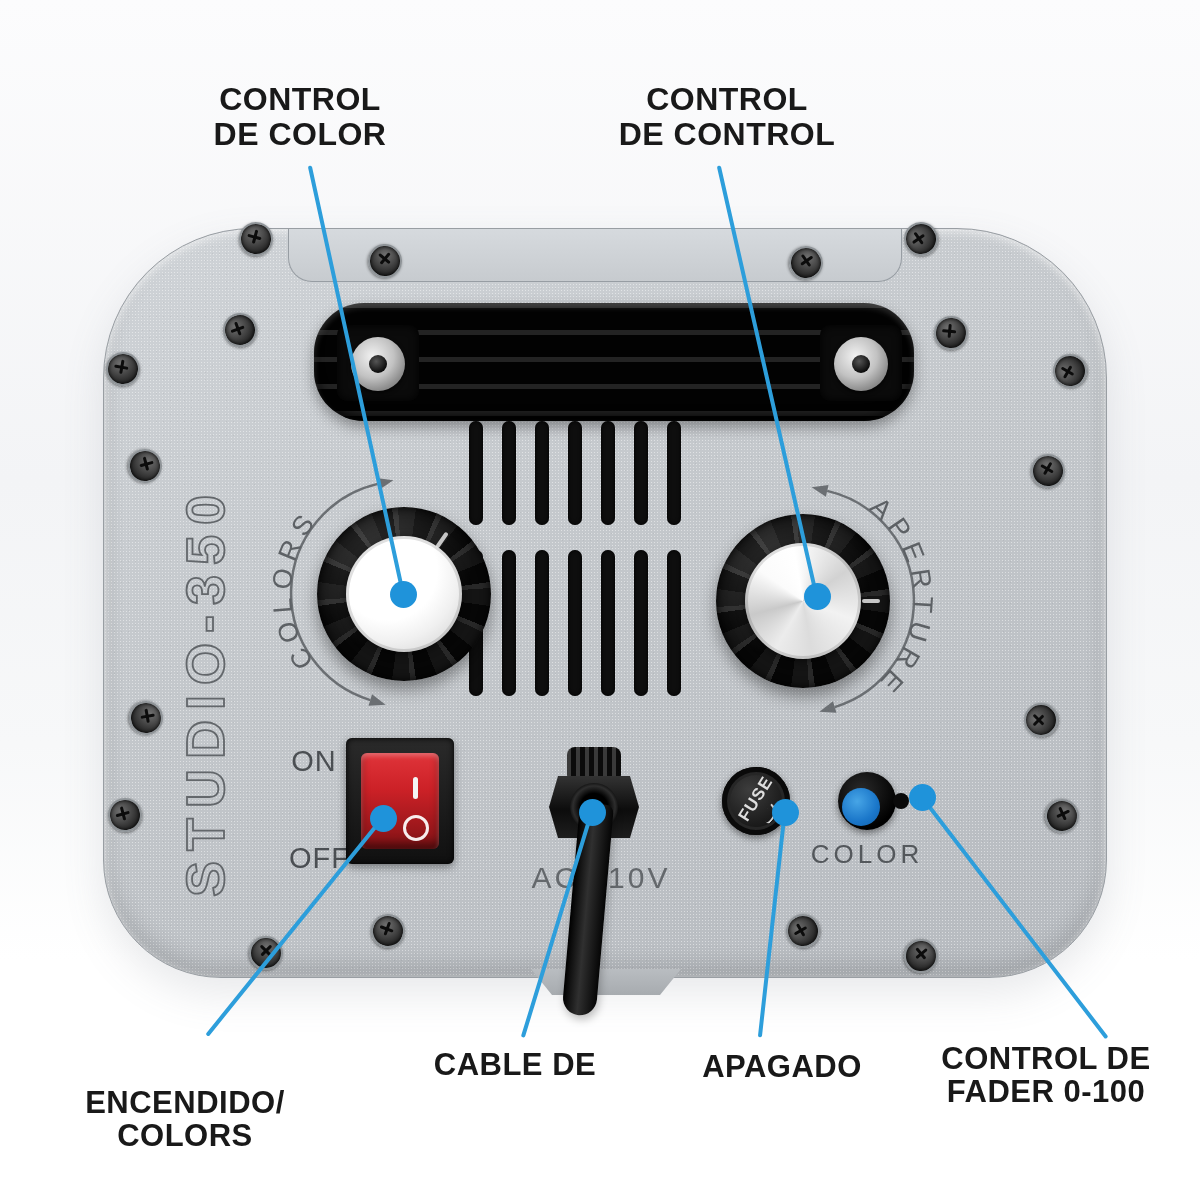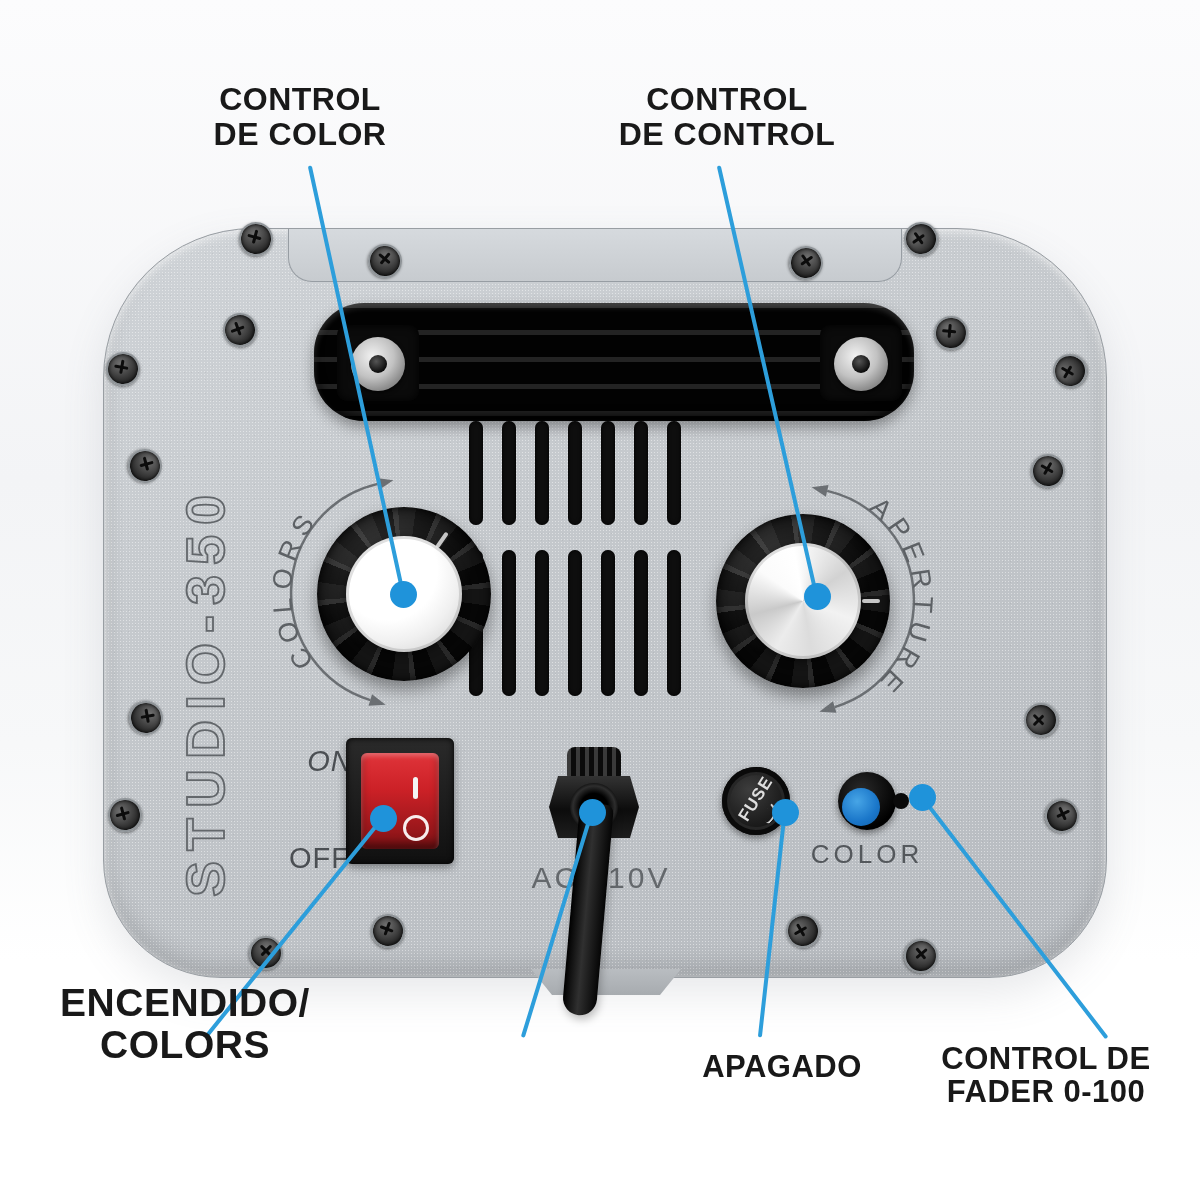--- a/index.html
+++ b/index.html
@@ -81,21 +81,21 @@
     background:linear-gradient(180deg,#2a2a2a,#101010);box-shadow:0 3px 8px rgba(0,0,0,.4), inset 0 0 6px #000;
   }
   .switch-rocker{
     position:absolute;left:15px;top:15px;width:78px;height:96px;border-radius:6px;
     background:linear-gradient(180deg,#e0343a 0%,#cc2127 38%,#b01b20 62%,#811215 100%);
     box-shadow:inset 0 3px 5px rgba(255,255,255,.28), inset 0 -6px 8px rgba(0,0,0,.45);
   }
   .switch-i{position:absolute;left:52px;top:24px;width:5px;height:22px;border-radius:3px;background:#f4f4f4;}
   .switch-o{position:absolute;left:42px;top:62px;width:20px;height:20px;border-radius:50%;border:3.5px solid rgba(255,255,255,.92);}
   .switch-side-label{position:absolute;width:80px;text-align:center;font-size:29px;color:#4b4f53;letter-spacing:1px;}
-  .on-label{left:186px;top:516px;font-style:italic;}
+  .on-label{left:170px;top:516px;}
   .off-label{left:166px;top:613px;text-align:right;}
   
   .gland-cap{
     position:absolute;left:463px;top:518px;width:54px;height:36px;border-radius:8px;
     background:repeating-linear-gradient(90deg,#3a3a3a 0 4px,#0b0b0b 4px 9px);
   }
   .gland-nut{
     position:absolute;left:445px;top:547px;width:90px;height:62px;
     clip-path:polygon(10% 0,90% 0,100% 50%,90% 100%,10% 100%,0 50%);
     background:linear-gradient(180deg,#333 0%,#0c0c0c 55%,#1e1e1e 100%);
@@ -295,25 +295,26 @@
   <div class="callout-dot" style="left:908.5px;top:783.5px;"></div>
 
   <div class="callout-label" style="left:140px;top:82px;width:320px;">
     <div>CONTROL</div>
     <div>DE COLOR</div>
   </div>
   <div class="callout-label" style="left:567px;top:82px;width:320px;">
     <div>CONTROL</div>
     <div>DE CONTROL</div>
   </div>
-  <div class="callout-label" style="left:35px;top:982px;width:300px;font-size:39px;">
+  <div class="callout-label" style="left:35px;top:1086px;width:300px;font-size:31px;">
     <div>ENCENDIDO/</div>
     <div>COLORS</div>
   </div>
   <div class="callout-label" style="left:355px;top:1048px;width:320px;font-size:31px;">
+    <div>CABLE DE</div>
   </div>
   <div class="callout-label" style="left:662px;top:1050px;width:240px;font-size:31px;">
     <div>APAGADO</div>
   </div>
   <div class="callout-label" style="left:886px;top:1042px;width:320px;font-size:31px;">
     <div>CONTROL DE</div>
     <div>FADER 0-100</div>
   </div>
 
 </div>

